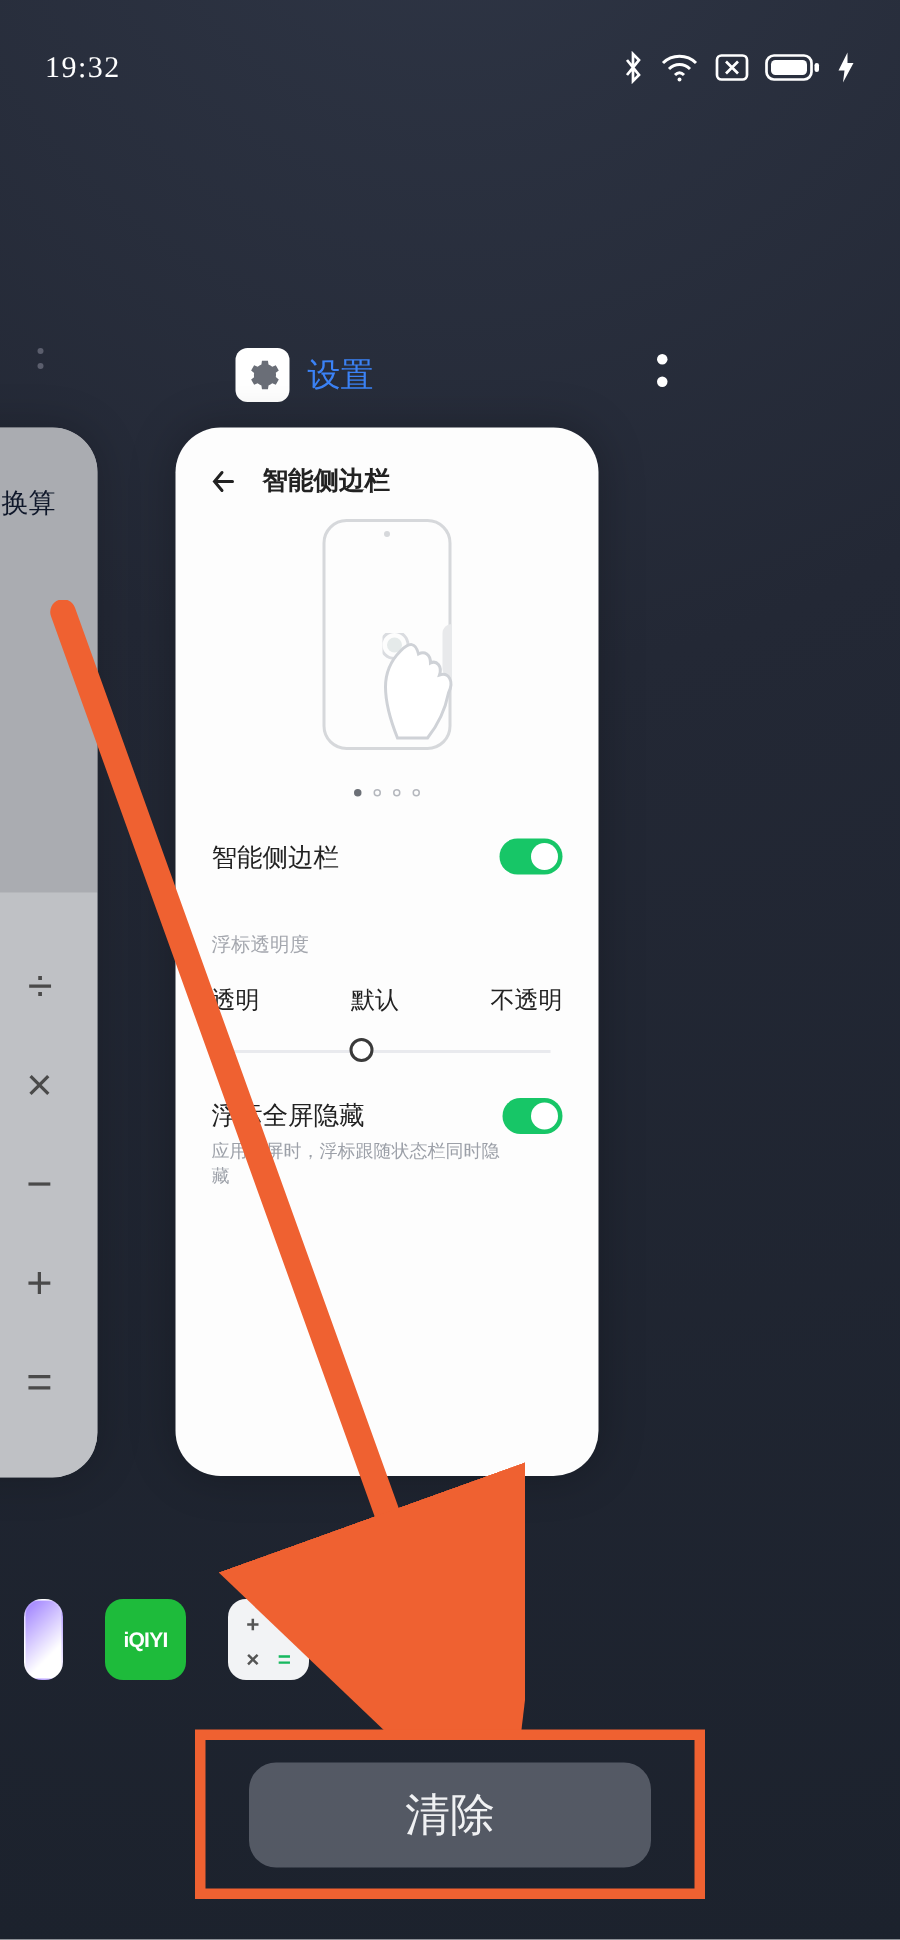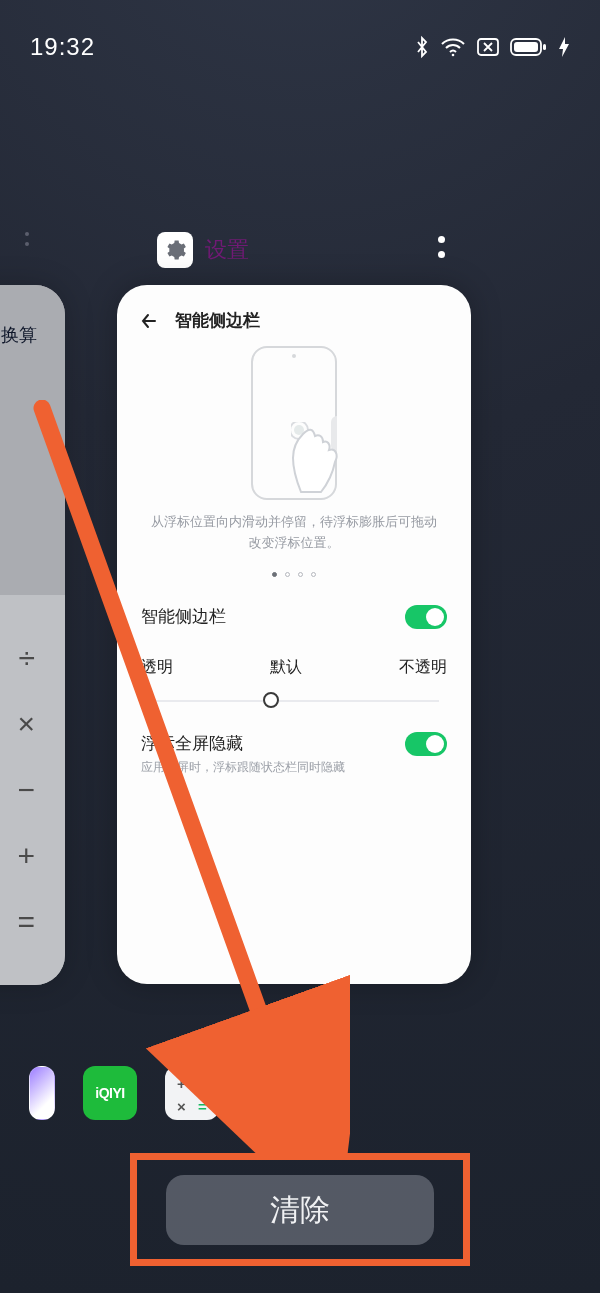--- a/index.html
+++ b/index.html
@@ -13,43 +13,44 @@
 
   
   .status-bar {
     position: absolute;
     top: 33px;
     left: 0; right: 0;
     display: flex;
     justify-content: space-between;
     align-items: center;
     padding: 0 30px;
-    font-size: 24px;
+    font-size: 20px;
     font-weight: 500;
     letter-spacing: 1px;
+    font-family: Liberation Serif, serif;
   }
   .status-right { display: flex; align-items: center; gap: 10px; }
   .status-right svg { display: block; }
 
   
   .app-header {
     position: absolute;
     display: flex;
     align-items: center;
     gap: 12px;
   }
   .app-header.settings { left: 157px; top: 232px; }
   .app-header.prev { left: 25px; top: 232px; }
   .settings-icon {
     width: 36px; height: 36px;
     background: #fff;
     border-radius: 8px;
     display: flex; align-items: center; justify-content: center;
   }
-  .app-header .label { font-size: 22px; color: #701a75; font-weight: 500; }
+  .app-header .label { font-size: 22px; color: #3b82f6; font-weight: 500; }
   .prev-dots {
     display: flex; flex-direction: column; gap: 6px; align-items: center;
     opacity: 0.4;
   }
   .prev-dots span { width: 4px; height: 4px; border-radius: 50%; background: #aab; }
 
   .more-dots {
     position: absolute;
     top: 236px; left: 438px;
     display: flex; flex-direction: column; gap: 8px;
@@ -89,21 +90,21 @@
     justify-content: space-around;
     padding: 30px 0 30px 0;
   }
   .op { font-size: 30px; color: #4a4a4a; font-weight: 300; text-align: center; width: 100%; padding-right: 15px; text-align: right; padding-right: 30px;}
 
   
   .card-main {
     position: absolute;
     left: 117px;
     top: 285px;
-    width: 354px;
+    width: 282px;
     height: 699px;
     background: #fdfdfd;
     border-radius: 30px;
     box-shadow: 0 0 30px rgba(0,0,0,0.25);
     padding: 20px 20px;
     color: #333;
   }
   .card-main .hdr {
     display: flex;
     align-items: center;
@@ -222,21 +223,21 @@
   }
 
   
   .dock {
     position: absolute;
     left: 0; right: 0;
     top: 1064px;
     height: 58px;
     display: flex;
     align-items: center;
-    padding-left: 29px;
+    padding-left: 16px;
     gap: 28px;
   }
   .dock .ico {
     width: 54px; height: 54px;
     border-radius: 12px;
   }
   .ico-partial {
     width: 26px !important;
     background: linear-gradient(135deg, #9b7cff 0%, #fff 70%);
     border-radius: 0 12px 12px 0;
@@ -376,34 +377,34 @@
       <div class="notch"></div>
       <div class="float-bar"></div>
       <svg class="handsvg" width="60" height="78" viewBox="0 0 60 78" fill="none" stroke="#cfd2d7" stroke-width="2">
         <circle cx="8" cy="8" r="9" stroke="#dadce0"></circle>
         <circle cx="8" cy="8" r="5" fill="#e5eaea" stroke="none"></circle>
         <path d="M12 12 C18 6 22 6 24 14 C28 12 32 14 32 20 C36 18 40 22 38 28 C44 26 48 32 44 40 C42 50 38 60 30 70 L10 70 C6 60 2 46 2 36 C2 26 6 18 12 12 Z" fill="#fff"></path>
       </svg>
     </div>
   </div>
 
-  <div class="hint">从浮标位置向内滑动并停留，待浮标膨胀后可拖动改变浮标位置。</div>
 
   <div class="dots-ind">
     <span class="active"></span>
       <span></span>
       <span></span>
       <span></span>
   </div>
 
   <div class="row">
     <div class="txt">智能侧边栏</div>
     <div class="toggle"></div>
   </div>
 
+  <div class="section-label">浮标透明度</div>
 
   <div class="slider-area">
     <div class="slider-labels">
       <span>透明</span>
       <span>默认</span>
       <span>不透明</span>
     </div>
     <div class="slider-track">
       <div class="line"></div>
       <div class="thumb"></div>

